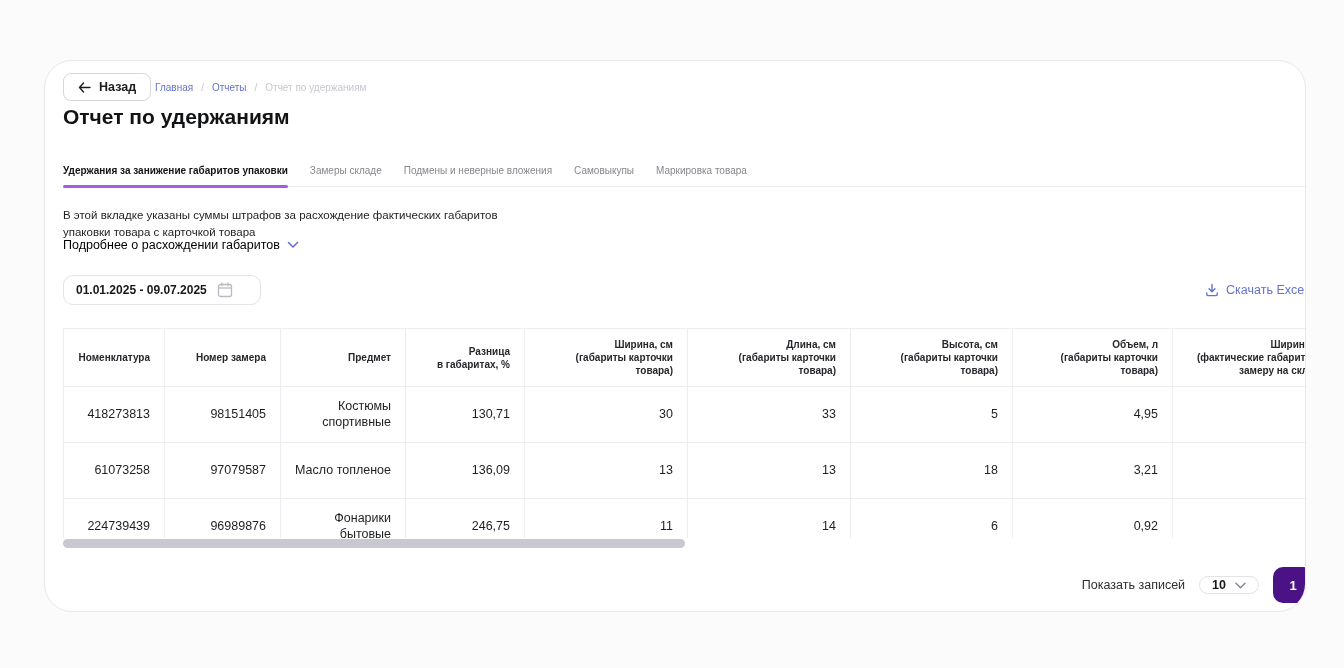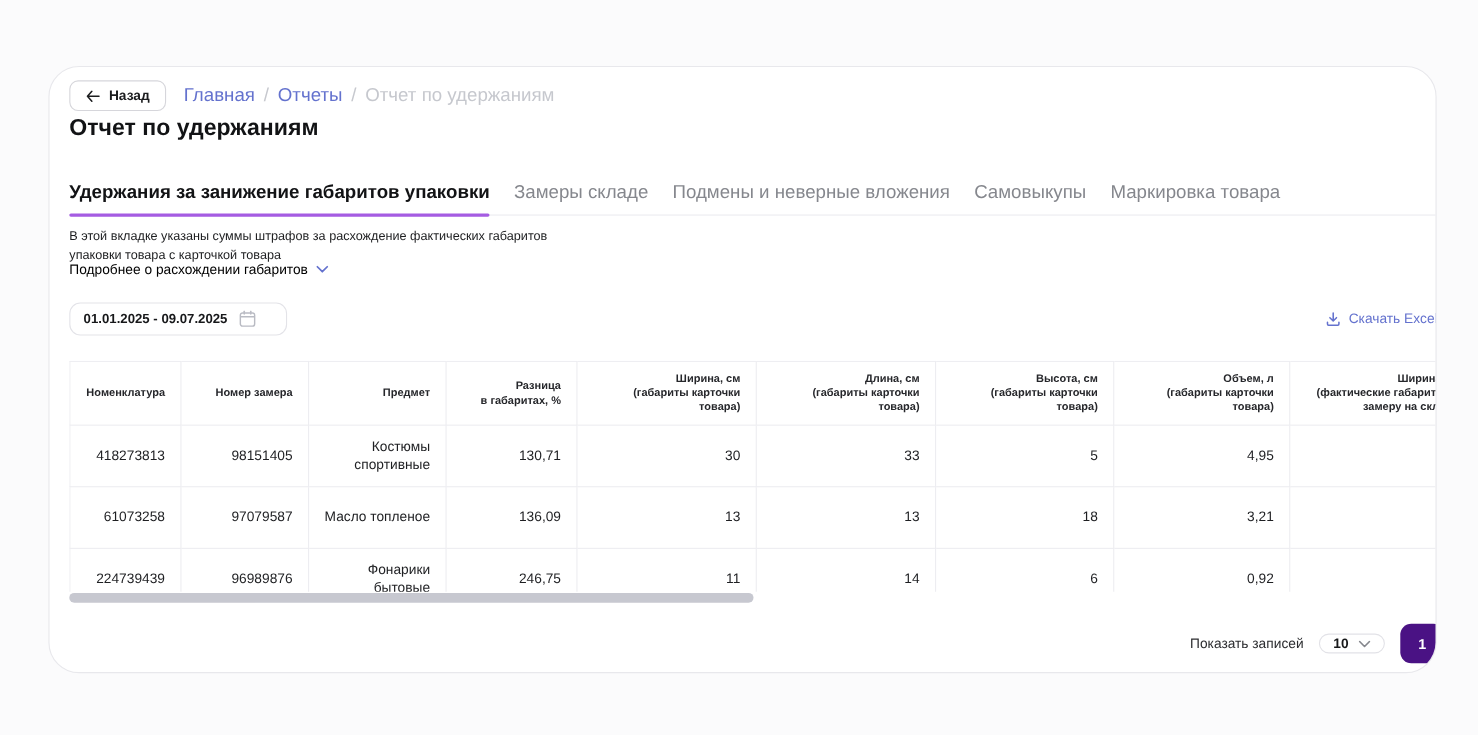--- a/index.html
+++ b/index.html
@@ -2,32 +2,32 @@
 <html><head>
 <meta charset="utf-8">
 <style>
   * { margin:0; padding:0; box-sizing:border-box; }
   html,body { width:1344px; height:668px; background:#fbfbfc; font-family:"Liberation Sans", sans-serif; color:#1e1f22; overflow:hidden; }
 
   .card { position:absolute; left:44px; top:60px; width:1262px; height:552px;
           background:#ffffff; border:1px solid #e8e8ec; border-radius:28px; overflow:hidden; }
 
   
-  .topbar { position:absolute; top:12px; left:18px; display:flex; align-items:center; gap:16px; }
+  .topbar { position:absolute; top:12px; left:18px; display:flex; align-items:center; gap:4px; }
   .back-btn { display:flex; align-items:center; gap:8px; border:1px solid #d6d6db; border-radius:8px;
               background:#fff; padding:6px 14px; font-size:12.5px; font-weight:700; color:#1b1c1e; cursor:pointer; }
-  .crumbs { display:flex; align-items:center; gap:8px; font-size:17px; }
+  .crumbs { display:flex; align-items:center; gap:8px; font-size:10px; }
   .crumb-link { color:#6472ce; cursor:pointer; }
   .crumb-sep, .crumb-current { color:#c6c8ce; }
 
   .page-title { position:absolute; top:44px; left:18px; font-size:21px; font-weight:700; color:#121315; }
 
   
   .tabs { position:absolute; top:100px; left:18px; width:1244px; display:flex; gap:22px; border-bottom:1px solid #ececf0; }
-  .tab { position:relative; font-size:17px; color:#85878d; padding:4px 0 10px 0; cursor:pointer; white-space:nowrap; }
+  .tab { position:relative; font-size:10px; color:#85878d; padding:4px 0 10px 0; cursor:pointer; white-space:nowrap; }
   .tab.active { color:#121315; font-weight:700; }
   .tab.active::after { content:""; position:absolute; left:0; right:0; bottom:-2px; height:3px;
                        background:#a55ce2; border-radius:2px; }
 
   .desc { position:absolute; top:146px; left:18px; font-size:11.5px; line-height:17px; color:#1d1e20; }
   .more-link { position:absolute; top:177px; left:18px; display:flex; align-items:center; gap:7px;
                font-size:12.5px; color:#000000; cursor:pointer; }
 
   
   .controls { position:absolute; top:214px; left:18px; width:1244px; display:flex; justify-content:space-between; align-items:center; }

